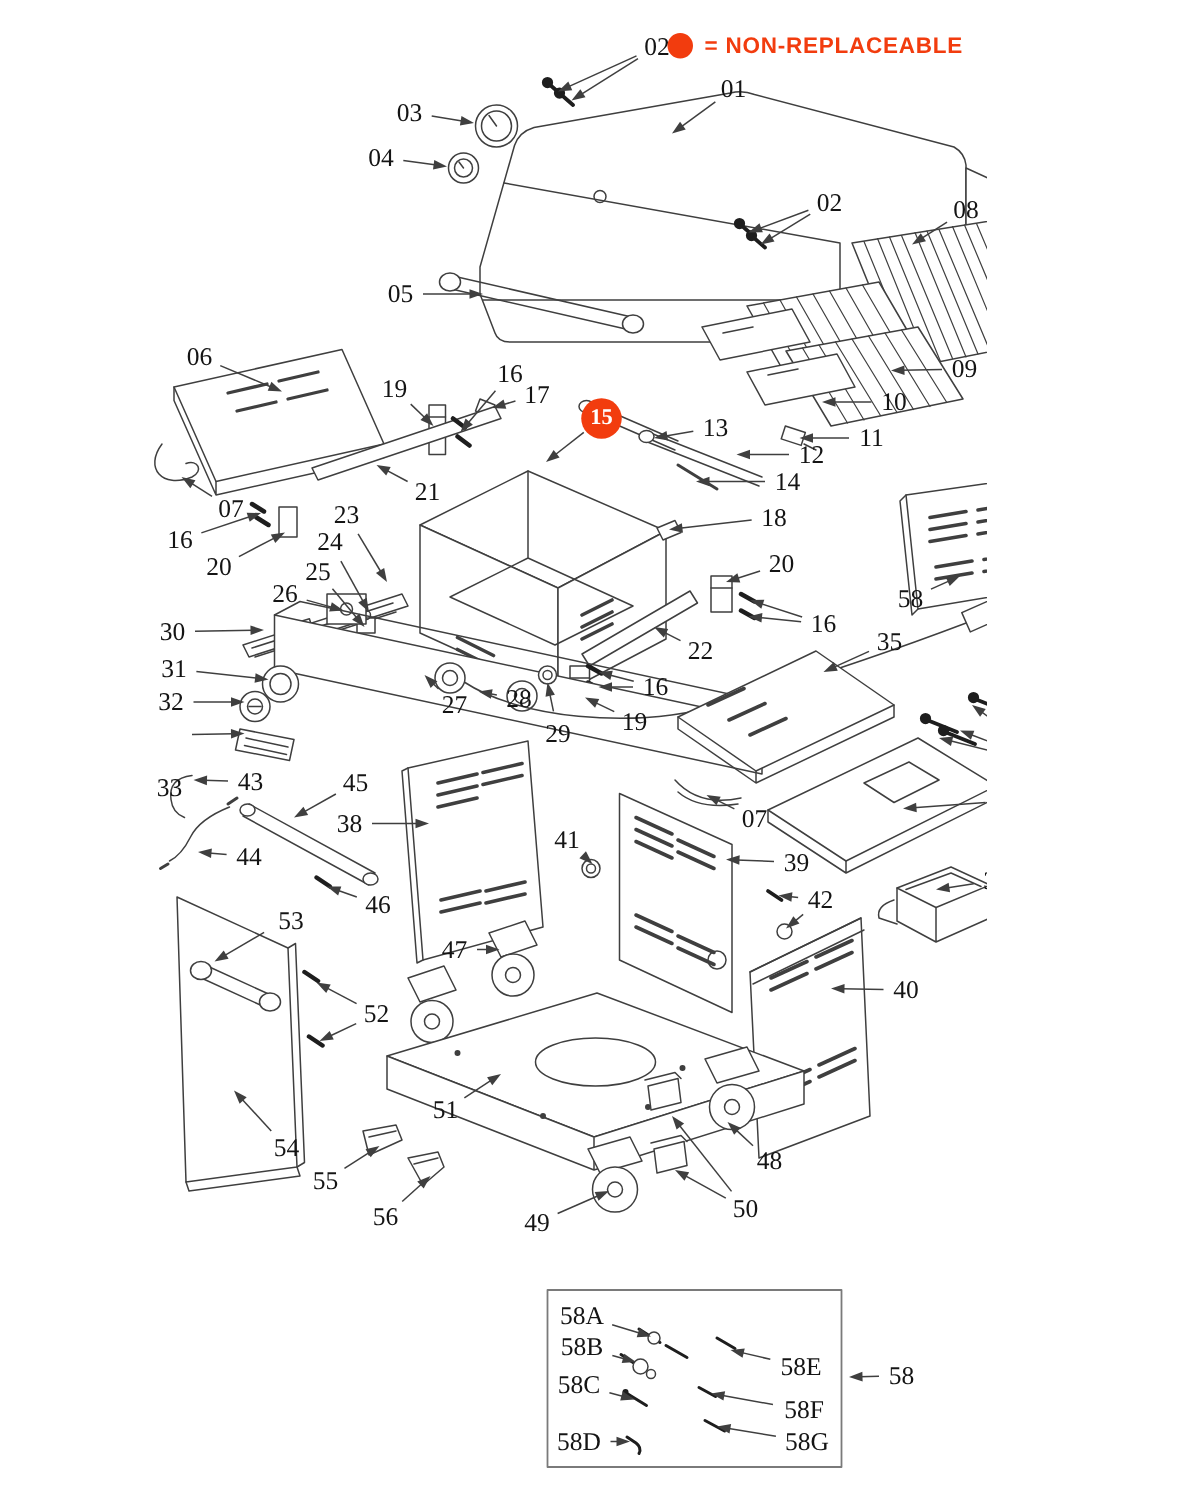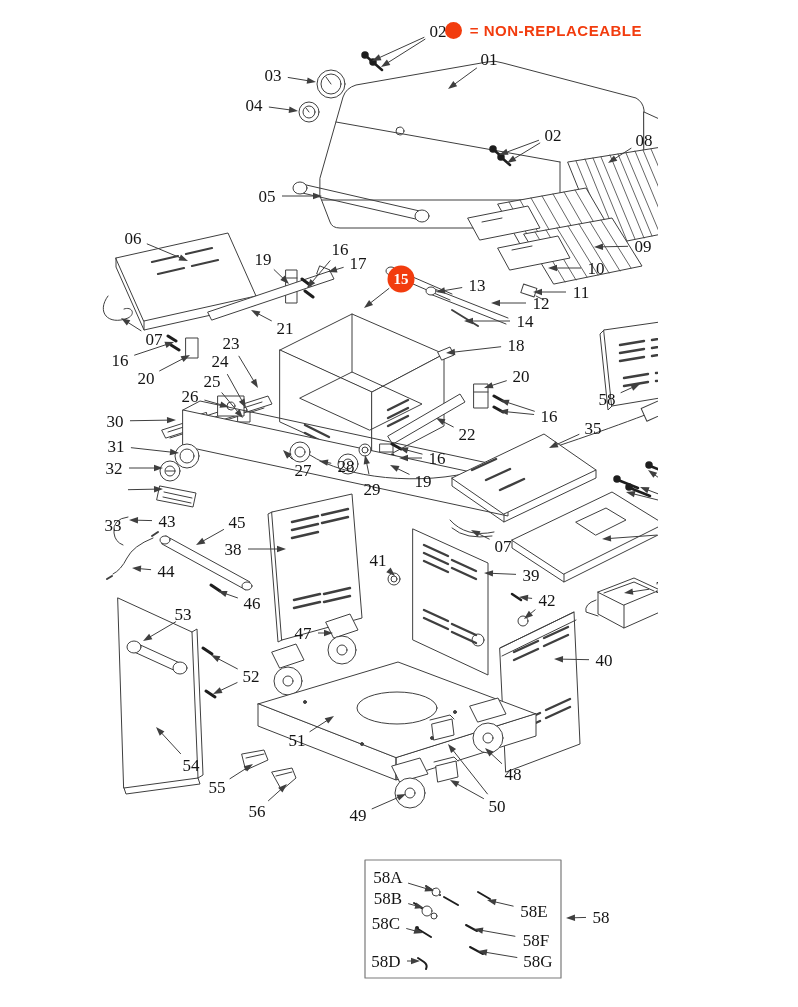--- a/index.html
+++ b/index.html
@@ -544,21 +544,21 @@
       <span class="plabel" style="left: 607px; top: 399px;">58</span>
       <span class="plabel" style="left: 593px; top: 428px;">35</span>
       <span class="plabel" style="left: 706px; top: 512px;">57</span>
       <span class="plabel" style="left: 672px; top: 547px;">36</span>
       <span class="plabel" style="left: 664px; top: 587px;">37</span>
       <span class="plabel" style="left: 167px; top: 521px;">43</span>
       <span class="plabel" style="left: 237px; top: 522px;">45</span>
       <span class="plabel" style="left: 233px; top: 549px;">38</span>
       <span class="plabel" style="left: 166px; top: 571px;">44</span>
       <span class="plabel" style="left: 252px; top: 603px;">46</span>
-      <span class="plabel" style="left: 183px; top: 614px;">53</span>
+      <span class="plabel" style="left: 194px; top: 614px;">53</span>
       <span class="plabel" style="left: 378px; top: 560px;">41</span>
       <span class="plabel" style="left: 503px; top: 546px;">07</span>
       <span class="plabel" style="left: 531px; top: 575px;">39</span>
       <span class="plabel" style="left: 547px; top: 600px;">42</span>
       <span class="plabel" style="left: 604px; top: 660px;">40</span>
       <span class="plabel" style="left: 303px; top: 633px;">47</span>
       <span class="plabel" style="left: 251px; top: 676px;">52</span>
       <span class="plabel" style="left: 191px; top: 765px;">54</span>
       <span class="plabel" style="left: 217px; top: 787px;">55</span>
       <span class="plabel" style="left: 257px; top: 811px;">56</span>

